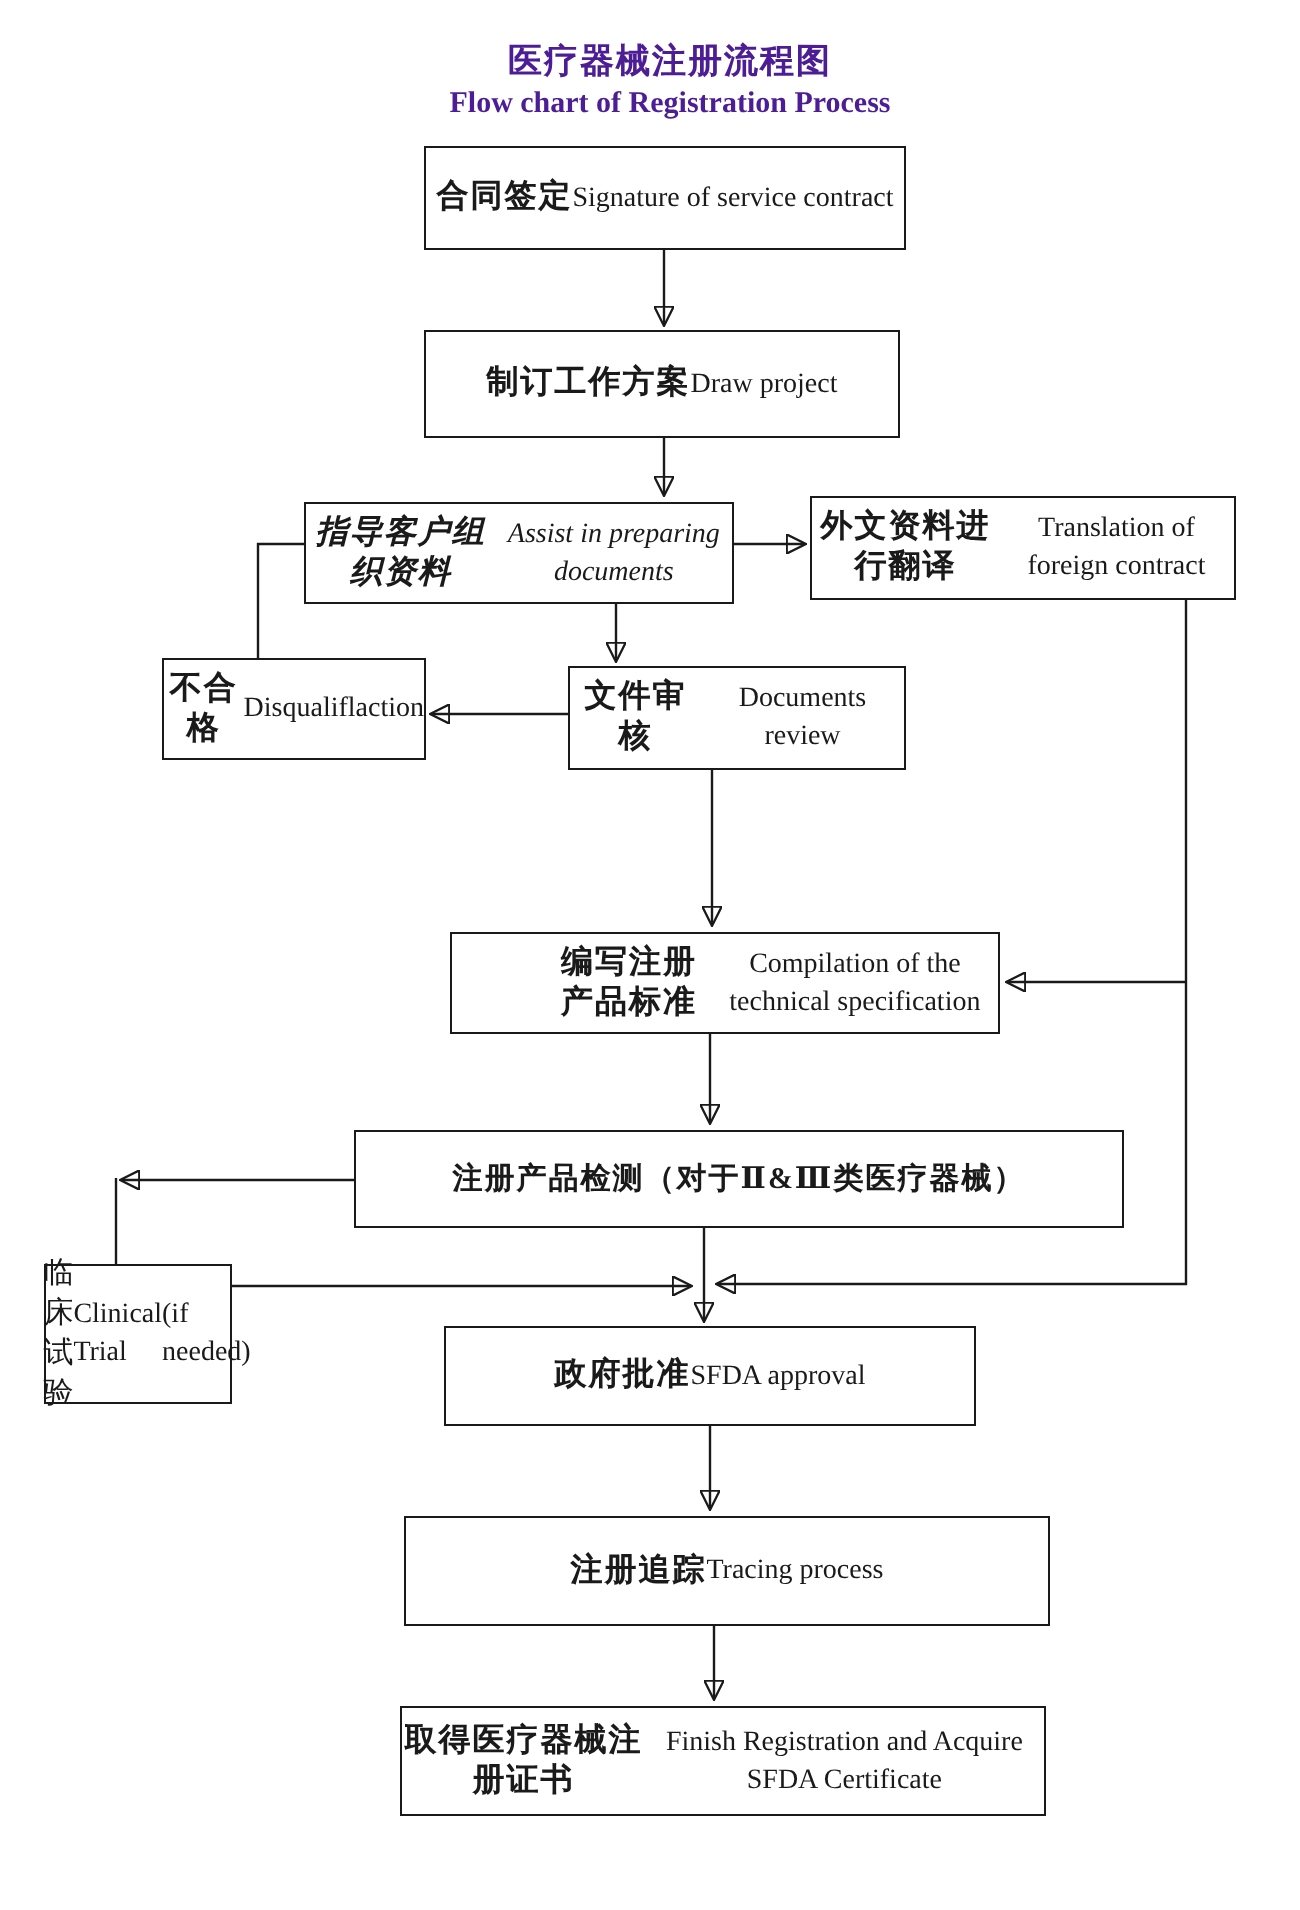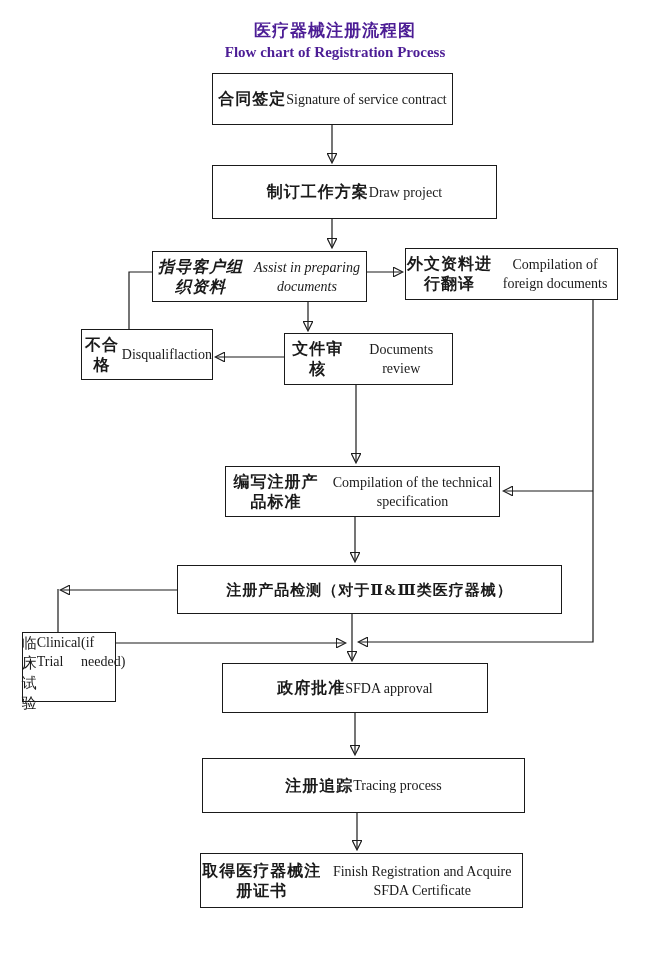--- a/index.html
+++ b/index.html
@@ -112,55 +112,55 @@
   <div class="title-block">
     <div class="title-zh">医疗器械注册流程图</div>
     <div class="title-en">Flow chart of Registration Process</div>
   </div>
 
   <div class="flow-box" style="left:212px; top:73px; width:241px; height:52px;">
     <div class="zh">合同签定</div>
     <div class="en">Signature of service contract</div>
   </div>
 
-  <div class="flow-box" style="left:212px; top:165px; width:285px; height:54px;">
+  <div class="flow-box" style="left:212px; top:165px; width:238px; height:54px;">
     <div class="zh">制订工作方案</div>
     <div class="en">Draw project</div>
   </div>
 
   <div class="flow-box" style="left:152px; top:251px; width:215px; height:51px;font-style:italic;">
     <div class="zh">指导客户组织资料</div>
     <div class="en">Assist in preparing documents</div>
   </div>
 
   <div class="flow-box" style="left:405px; top:248px; width:213px; height:52px;">
     <div class="zh">外文资料进行翻译</div>
-    <div class="en">Compilation of foreign documents</div>
+    <div class="en">Translation of foreign contract</div>
   </div>
 
   <div class="flow-box" style="left:81px; top:329px; width:132px; height:51px;">
     <div class="zh">不合格</div>
     <div class="en">Disqualiflaction</div>
   </div>
 
   <div class="flow-box" style="left:284px; top:333px; width:169px; height:52px;">
     <div class="zh">文件审核</div>
     <div class="en">Documents review</div>
   </div>
 
-  <div class="flow-box" style="left:225px; top:466px; width:275px; height:51px;">
+  <div class="flow-box" style="left:225px; top:466px; width:275px; height:51px;padding-left:47px;">
     <div class="zh">编写注册产品标准</div>
     <div class="en">Compilation of the technical specification</div>
   </div>
 
   <div class="flow-box" style="left:177px; top:565px; width:385px; height:49px;">
     <div class="zh" style="font-size:15px;">注册产品检测（对于Ⅱ&amp;Ⅲ类医疗器械）</div>
   </div>
 
-  <div class="flow-box side-note" style="left:22px; top:632px; width:94px; height:70px;">
+  <div class="flow-box side-note" style="left:22px; top:632px; width:94px; height:70px;align-items:center;">
     <div class="zh">临床试验</div>
     <div class="en">Clinical Trial</div>
     <div class="en">(if needed)</div>
   </div>
 
   <div class="flow-box" style="left:222px; top:663px; width:266px; height:50px;">
     <div class="zh">政府批准</div>
     <div class="en">SFDA approval</div>
   </div>
 

